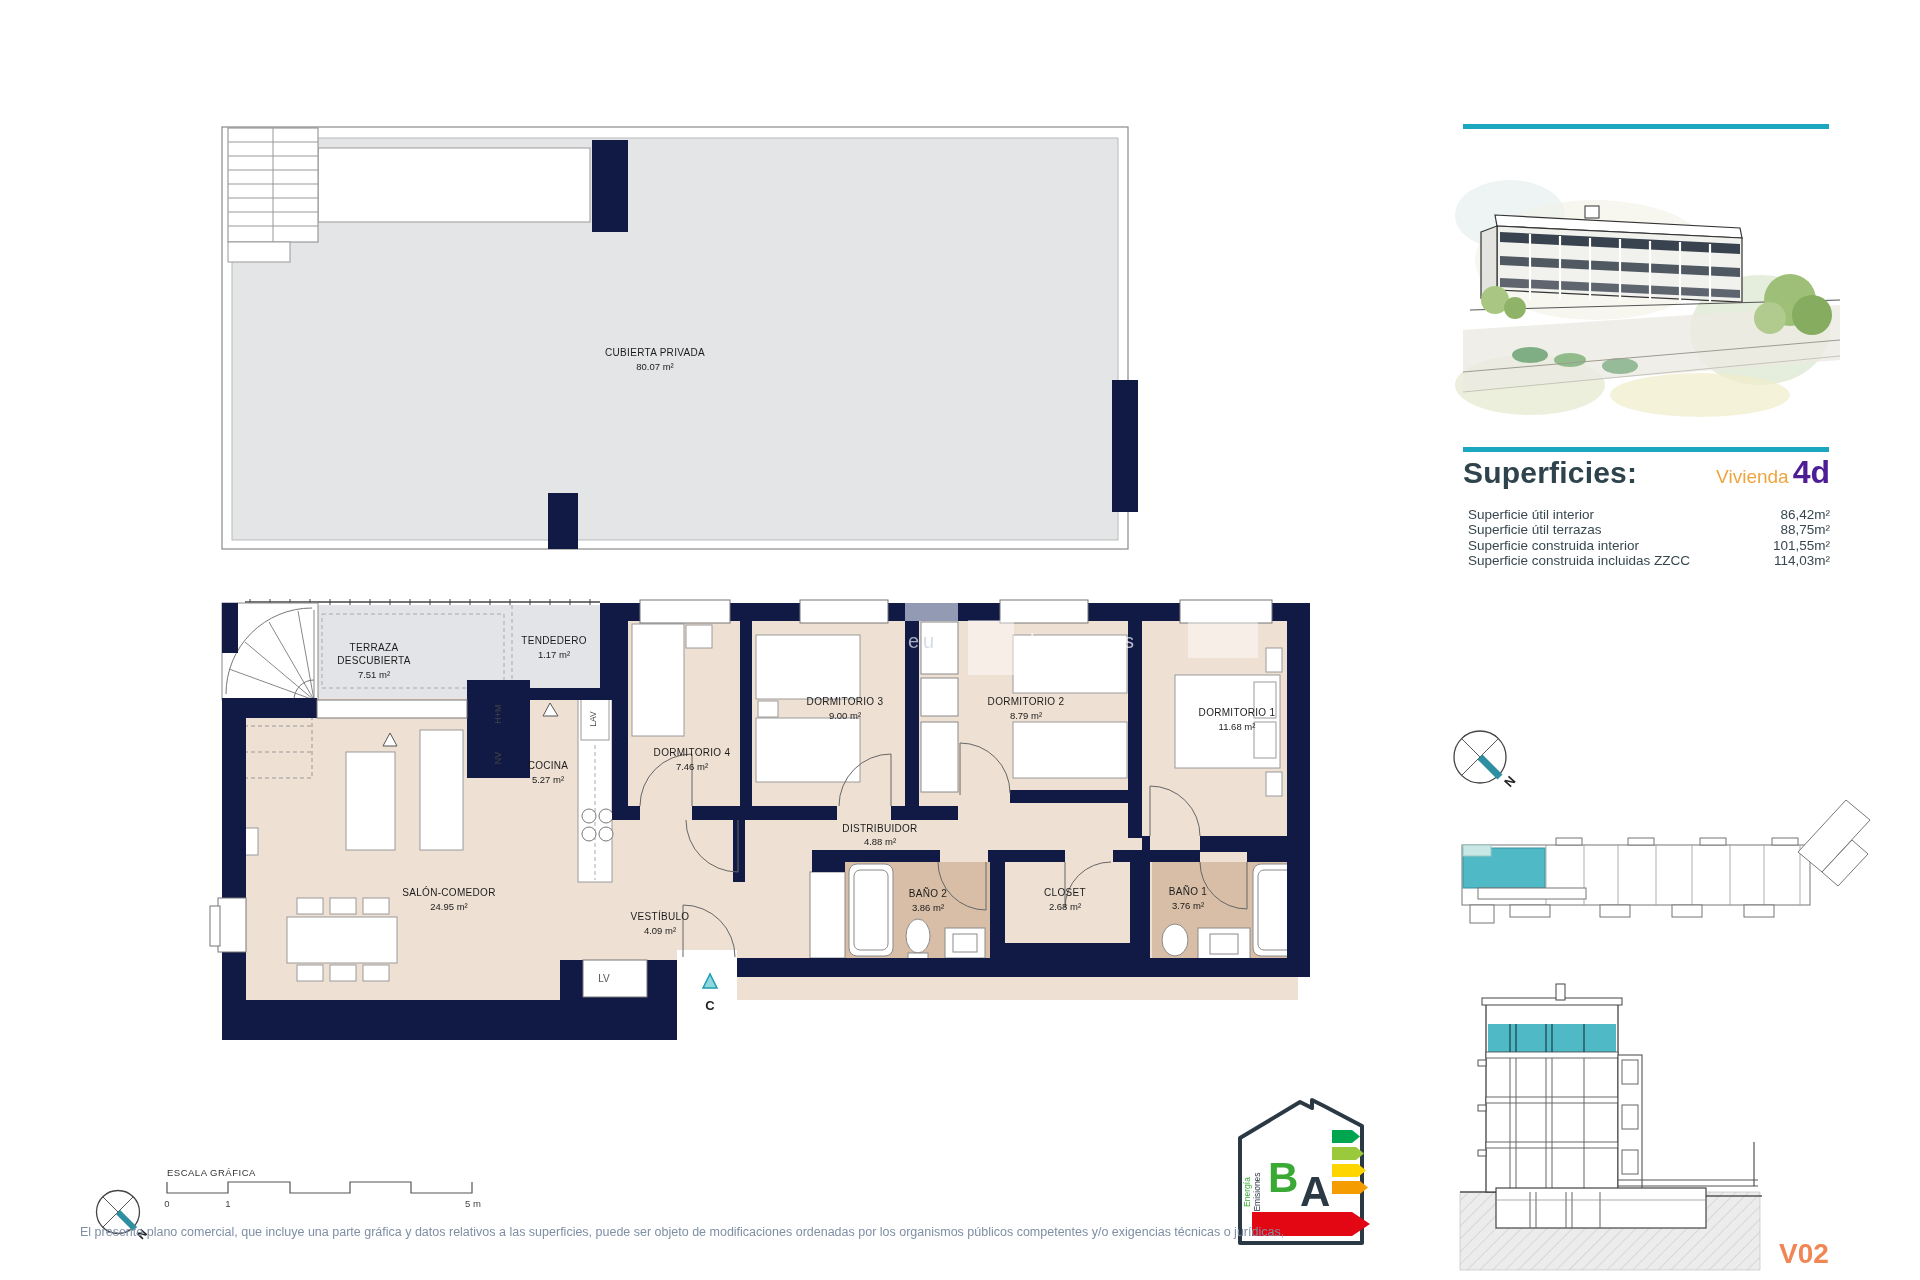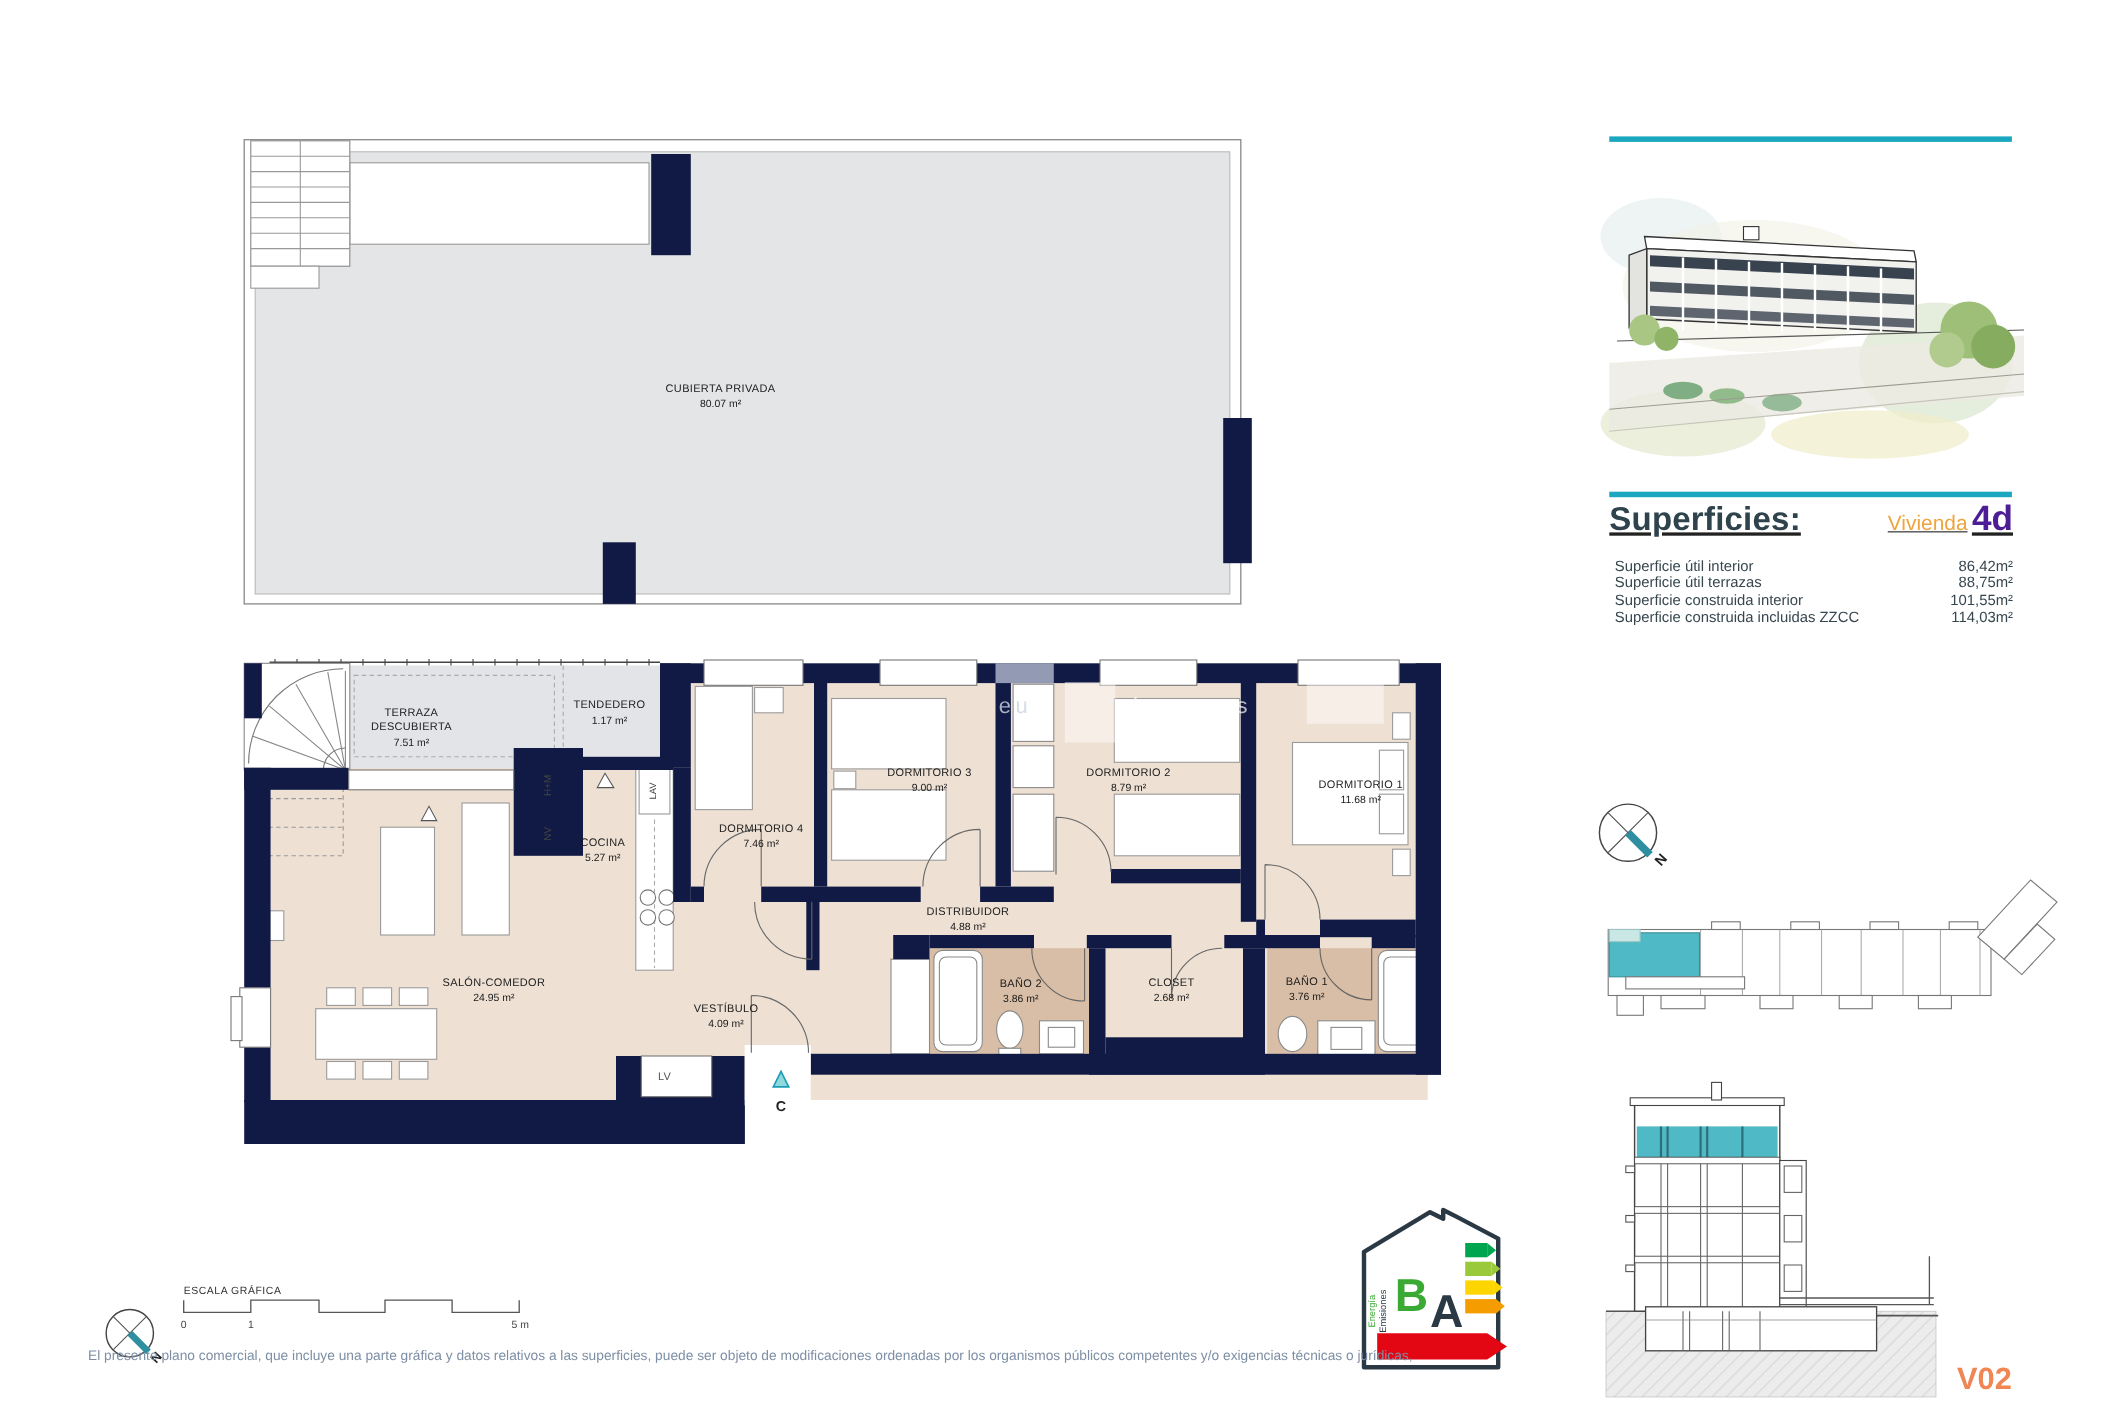--- a/index.html
+++ b/index.html
@@ -6,21 +6,21 @@
   .page{position:relative;width:1920px;height:1280px;background:#ffffff;overflow:hidden;
         font-family:"Liberation Sans",sans-serif;color:#222;}
   svg{position:absolute;left:0;top:0;}
   svg text{font-family:"Liberation Sans",sans-serif;}
   .room-name{font-size:10px;fill:#1b1b1b;letter-spacing:.3px;text-anchor:middle;}
   .room-area{font-size:9.5px;fill:#1b1b1b;text-anchor:middle;}
   .abs{position:absolute;}
   .title{left:1463px;top:133px;width:366px;text-align:center;font-size:23px;font-weight:bold;color:#29323c;}
   .rule{left:1463px;width:366px;height:5px;background:#1ba7bf;}
   .sup{left:1463px;top:456px;width:367px;}
-  .sup-head{display:flex;align-items:baseline;text-decoration:underline;}
+  .sup-head{display:flex;align-items:baseline;}
   .sup-h{font-size:30px;font-weight:bold;color:#2e434c;letter-spacing:.2px;}
   .sup-spacer{flex:1;}
   .sup-viv{font-size:19px;color:#efa53f;margin-right:4px;}
   .sup-code{font-size:32px;font-weight:bold;color:#4c1d95;line-height:.85;}
   .sup-rows{margin-top:17px;padding-left:5px;}
   .sup-row{display:flex;justify-content:space-between;font-size:13.5px;color:#37474f;line-height:1.14;}
   .disc{left:80px;top:1224px;width:1430px;font-size:12.5px;color:#7e8fa5;line-height:1.28;}
   .prov{left:1212px;top:1252px;width:186px;text-align:center;font-size:17px;color:#3a464f;letter-spacing:.5px;margin-top:40px;}
   .v02{left:1762px;top:1238px;width:84px;text-align:center;font-size:28px;font-weight:bold;color:#ef8653;}
 </style>

